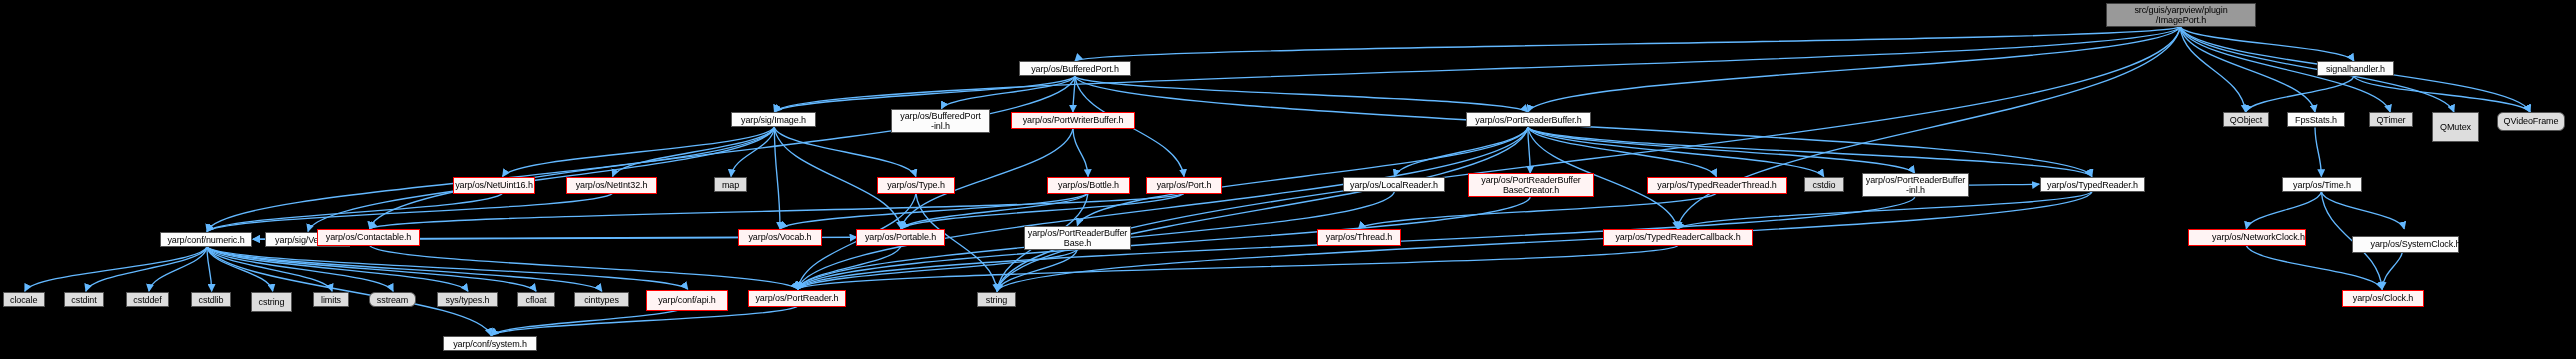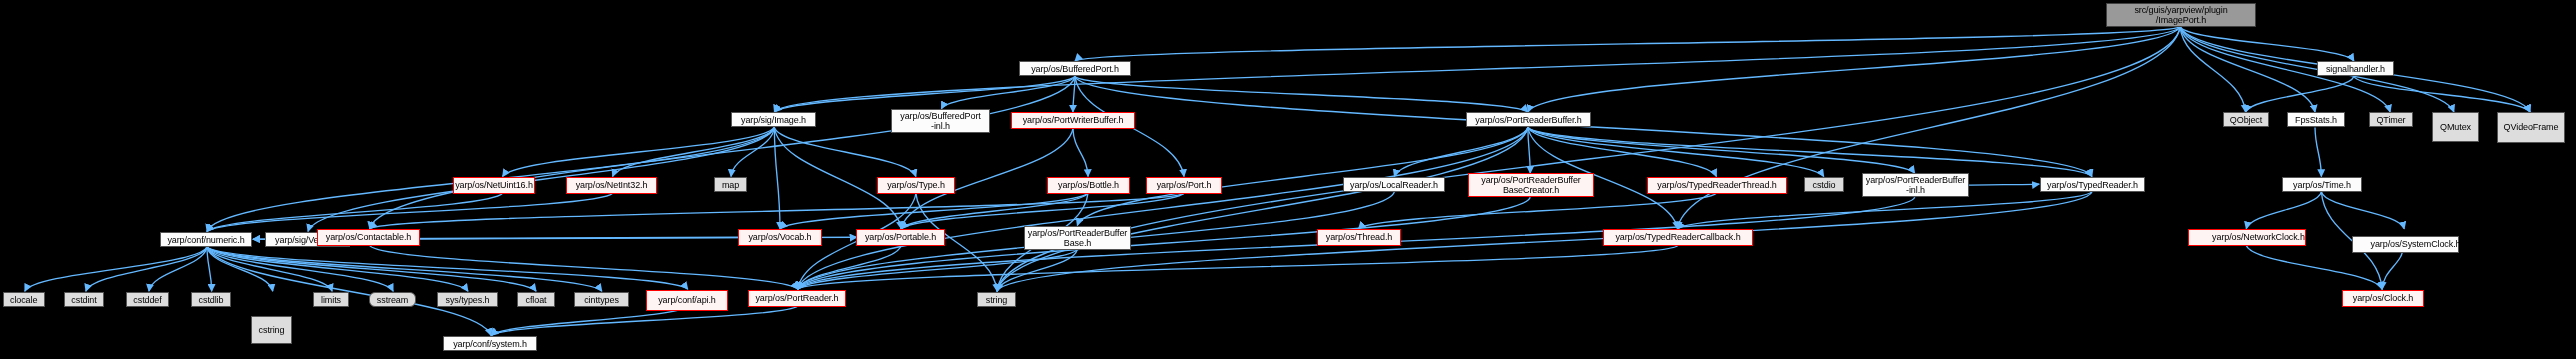--- a/index.html
+++ b/index.html
@@ -166,21 +166,21 @@
       <div class="node plain" style="left: 2317px; top: 61px; width: 77px; height: 15.4px;">signalhandler.h</div>
       <div class="node plain" style="left: 731px; top: 112px; width: 85px; height: 15.4px;">yarp/sig/Image.h</div>
       <div class="node plain" style="left: 891px; top: 109px; width: 99px; height: 24px;">yarp/os/BufferedPort
 -inl.h</div>
       <div class="node hl" style="left: 1011px; top: 112px; width: 124px; height: 17px;">yarp/os/PortWriterBuffer.h</div>
       <div class="node plain" style="left: 1466px; top: 112px; width: 125px; height: 15.4px;">yarp/os/PortReaderBuffer.h</div>
       <div class="node sys" style="left: 2223px; top: 112px; width: 46px; height: 15.4px;">QObject</div>
       <div class="node plain" style="left: 2287px; top: 112px; width: 58px; height: 15.4px;">FpsStats.h</div>
       <div class="node sys" style="left: 2369px; top: 112px; width: 44px; height: 15.4px;">QTimer</div>
       <div class="node sys" style="left: 2432px; top: 112px; width: 47px; height: 30px;">QMutex</div>
-      <div class="node sys" style="left: 2497px; top: 112px; width: 68px; height: 31px;">QVideoFrame</div>
+      <div class="node sys" style="left: 2497px; top: 112px; width: 68px; height: 19px; border-radius: 6px;">QVideoFrame</div>
       <div class="node hl" style="left: 453px; top: 177px; width: 82px; height: 17px;">yarp/os/NetUint16.h</div>
       <div class="node hl" style="left: 566px; top: 177px; width: 91px; height: 17px;">yarp/os/NetInt32.h</div>
       <div class="node sys" style="left: 714px; top: 177px; width: 33px; height: 15.4px;">map</div>
       <div class="node hl" style="left: 877px; top: 177px; width: 78px; height: 17px;">yarp/os/Type.h</div>
       <div class="node hl" style="left: 1047px; top: 177px; width: 83px; height: 17px;">yarp/os/Bottle.h</div>
       <div class="node hl" style="left: 1146px; top: 177px; width: 76px; height: 17px;">yarp/os/Port.h</div>
       <div class="node plain" style="left: 1343px; top: 177px; width: 102px; height: 15.4px;">yarp/os/LocalReader.h</div>
       <div class="node hl" style="left: 1468px; top: 173px; width: 126px; height: 24px;">yarp/os/PortReaderBuffer
 BaseCreator.h</div>
       <div class="node hl" style="left: 1647px; top: 177px; width: 140px; height: 17px;">yarp/os/TypedReaderThread.h</div>
@@ -197,21 +197,21 @@
       <div class="node plain" style="left: 1024px; top: 226px; width: 107px; height: 24px;">yarp/os/PortReaderBuffer
 Base.h</div>
       <div class="node hl" style="left: 1317px; top: 229px; width: 84px; height: 17px;">yarp/os/Thread.h</div>
       <div class="node hl" style="left: 1603px; top: 229px; width: 150px; height: 17px;">yarp/os/TypedReaderCallback.h</div>
       <div class="node hl" style="left: 2188px; top: 229px; width: 118px; height: 17px; padding-left: 23px;">yarp/os/NetworkClock.h</div>
       <div class="node plain" style="left: 2352px; top: 236px; width: 107px; height: 17px; padding-left: 20px;">yarp/os/SystemClock.h</div>
       <div class="node sys" style="left: 2.7px; top: 292px; width: 42px; height: 15.4px;">clocale</div>
       <div class="node sys" style="left: 64px; top: 292px; width: 40px; height: 15.4px;">cstdint</div>
       <div class="node sys" style="left: 126px; top: 292px; width: 43px; height: 15.4px;">cstddef</div>
       <div class="node sys" style="left: 191px; top: 292px; width: 40px; height: 15.4px;">cstdlib</div>
-      <div class="node sys" style="left: 251px; top: 292px; width: 41px; height: 28px; margin-top: 24px;">cstring</div>
+      <div class="node sys" style="left: 251px; top: 292px; width: 41px; height: 20px;">cstring</div>
       <div class="node sys" style="left: 313px; top: 292px; width: 36px; height: 15.4px;">limits</div>
       <div class="node sys" style="left: 369px; top: 292px; width: 47px; height: 15.4px; border-radius: 6px;">sstream</div>
       <div class="node sys" style="left: 437px; top: 292px; width: 61px; height: 15.4px;">sys/types.h</div>
       <div class="node sys" style="left: 517px; top: 292px; width: 38px; height: 15.4px;">cfloat</div>
       <div class="node sys" style="left: 574px; top: 292px; width: 55px; height: 15.4px;">cinttypes</div>
       <div class="node hl" style="left: 646px; top: 290px; width: 82px; height: 21px;">yarp/conf/api.h</div>
       <div class="node hl" style="left: 748px; top: 290px; width: 98px; height: 17px;">yarp/os/PortReader.h</div>
       <div class="node sys" style="left: 977px; top: 292px; width: 39px; height: 15.4px;">string</div>
       <div class="node hl" style="left: 2342px; top: 290px; width: 82px; height: 17px;">yarp/os/Clock.h</div>
       <div class="node plain" style="left: 443px; top: 336px; width: 94px; height: 15.4px;">yarp/conf/system.h</div>

